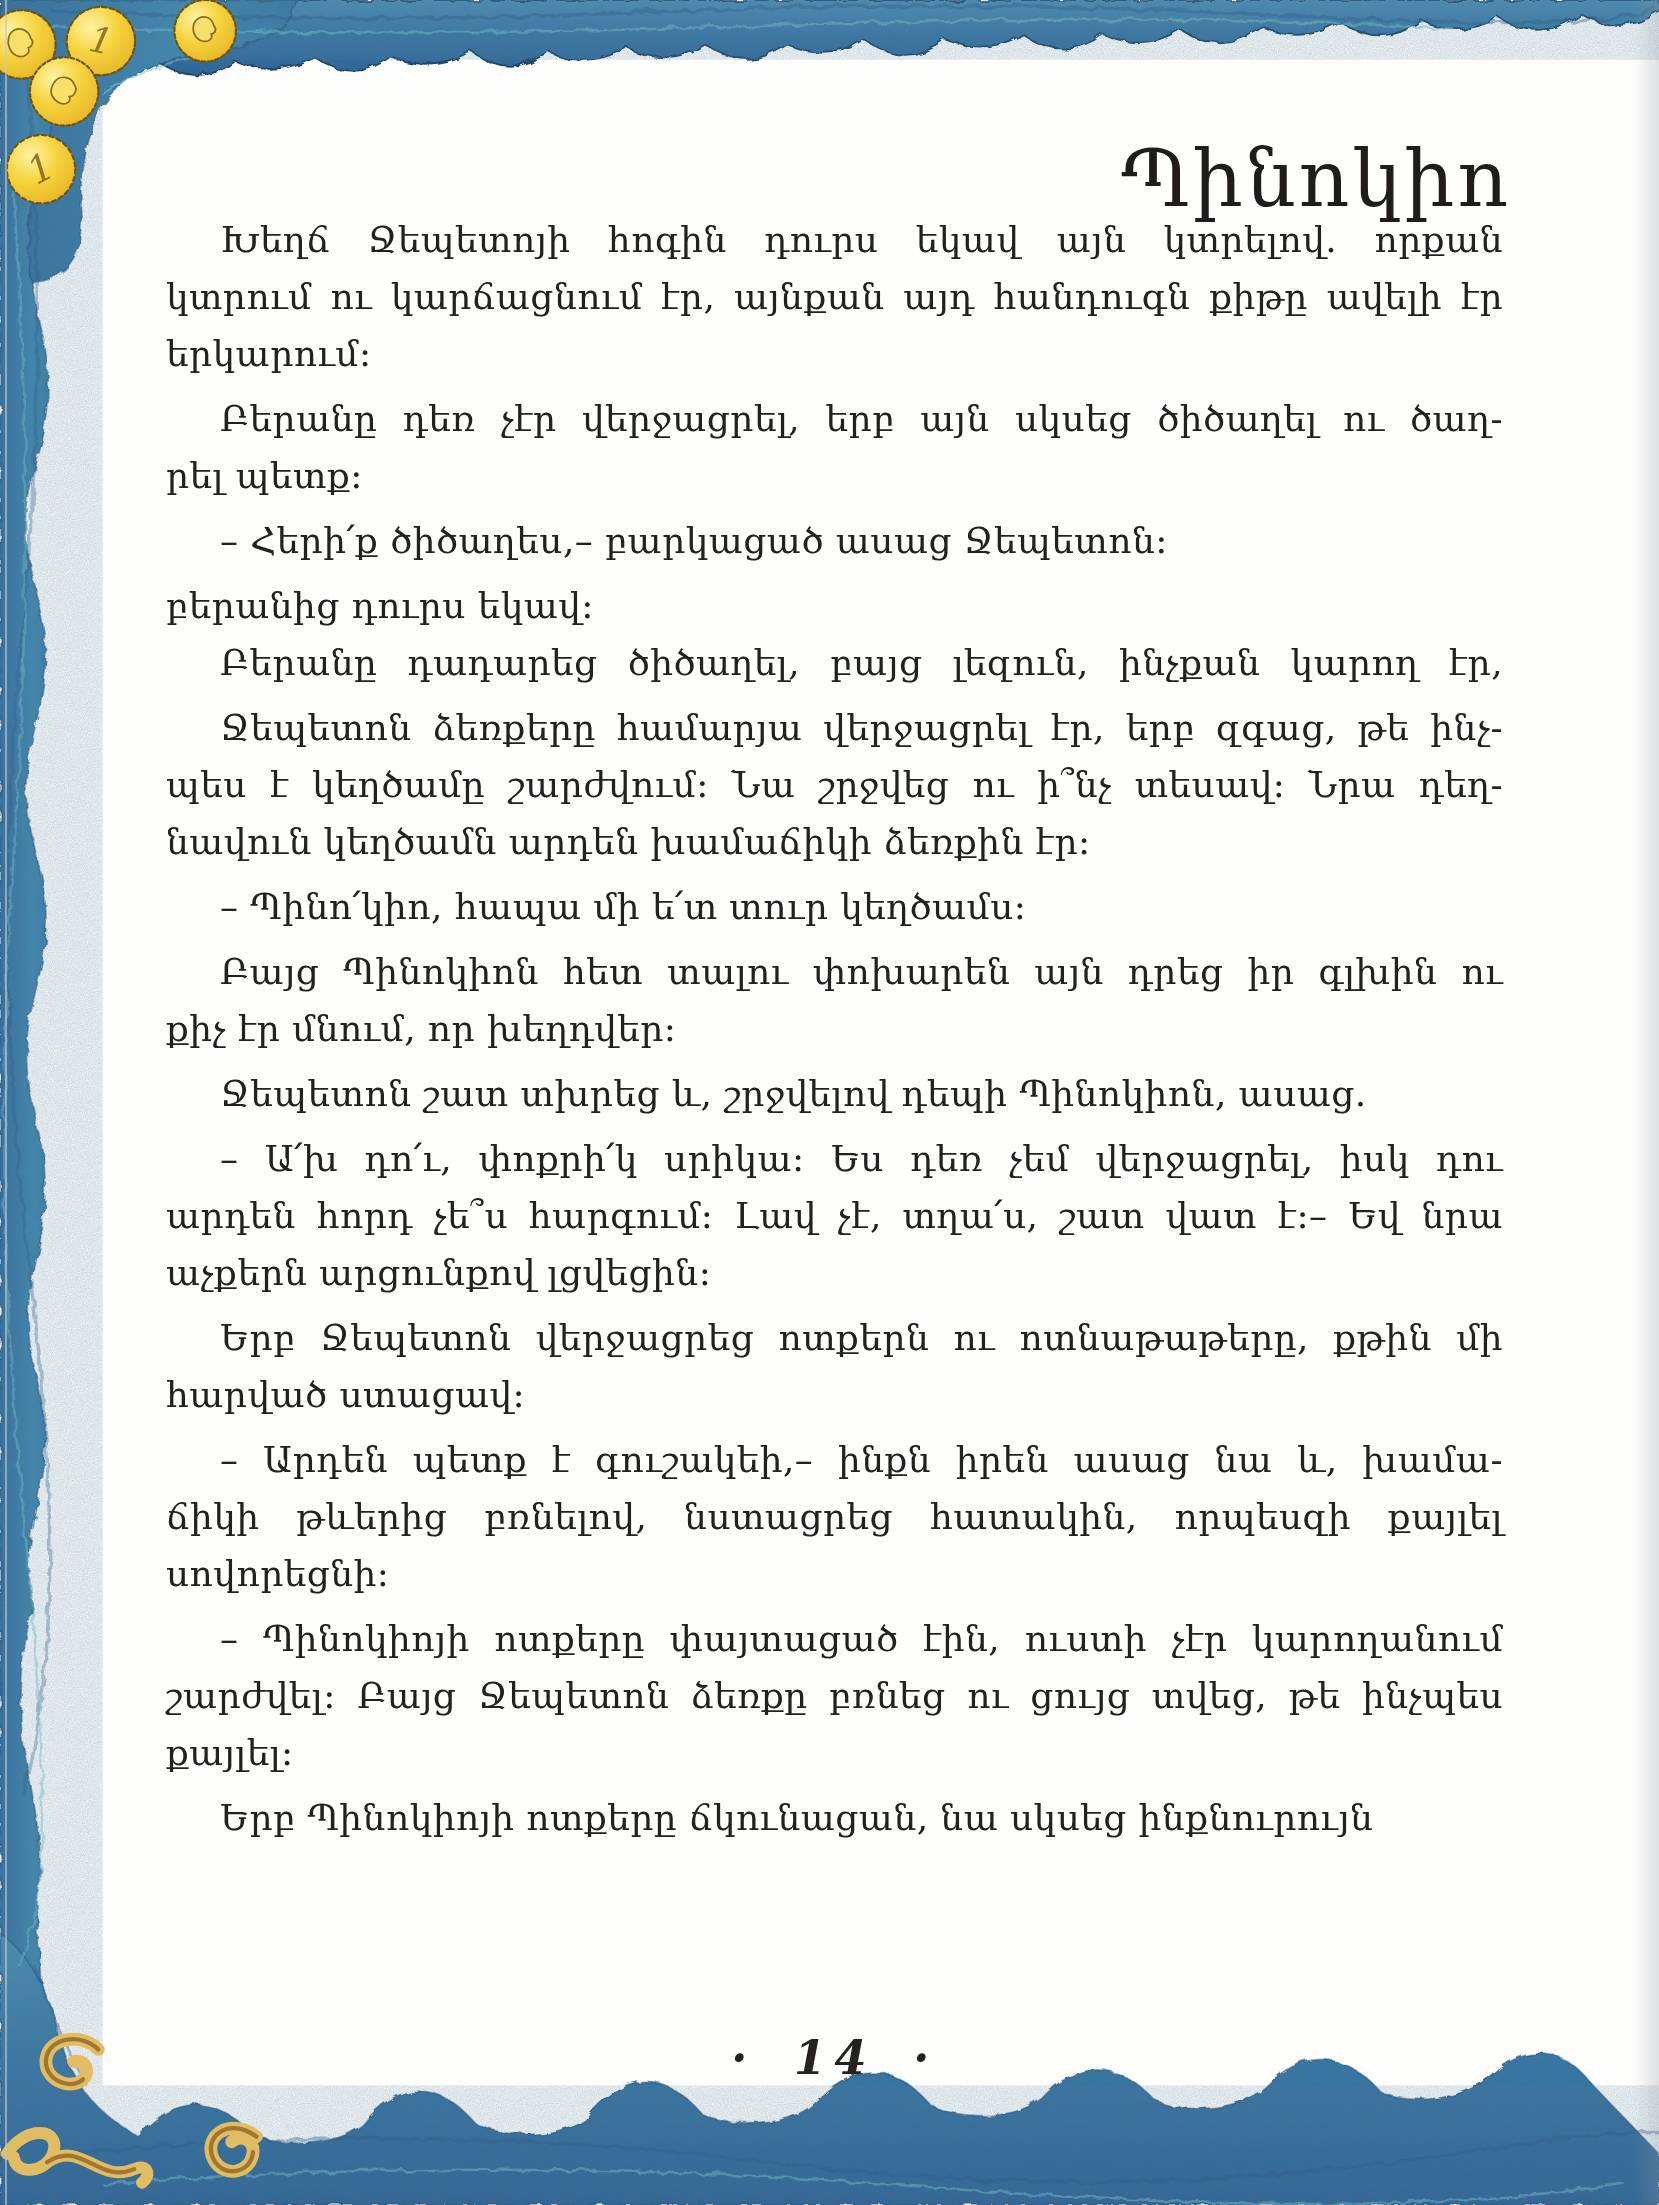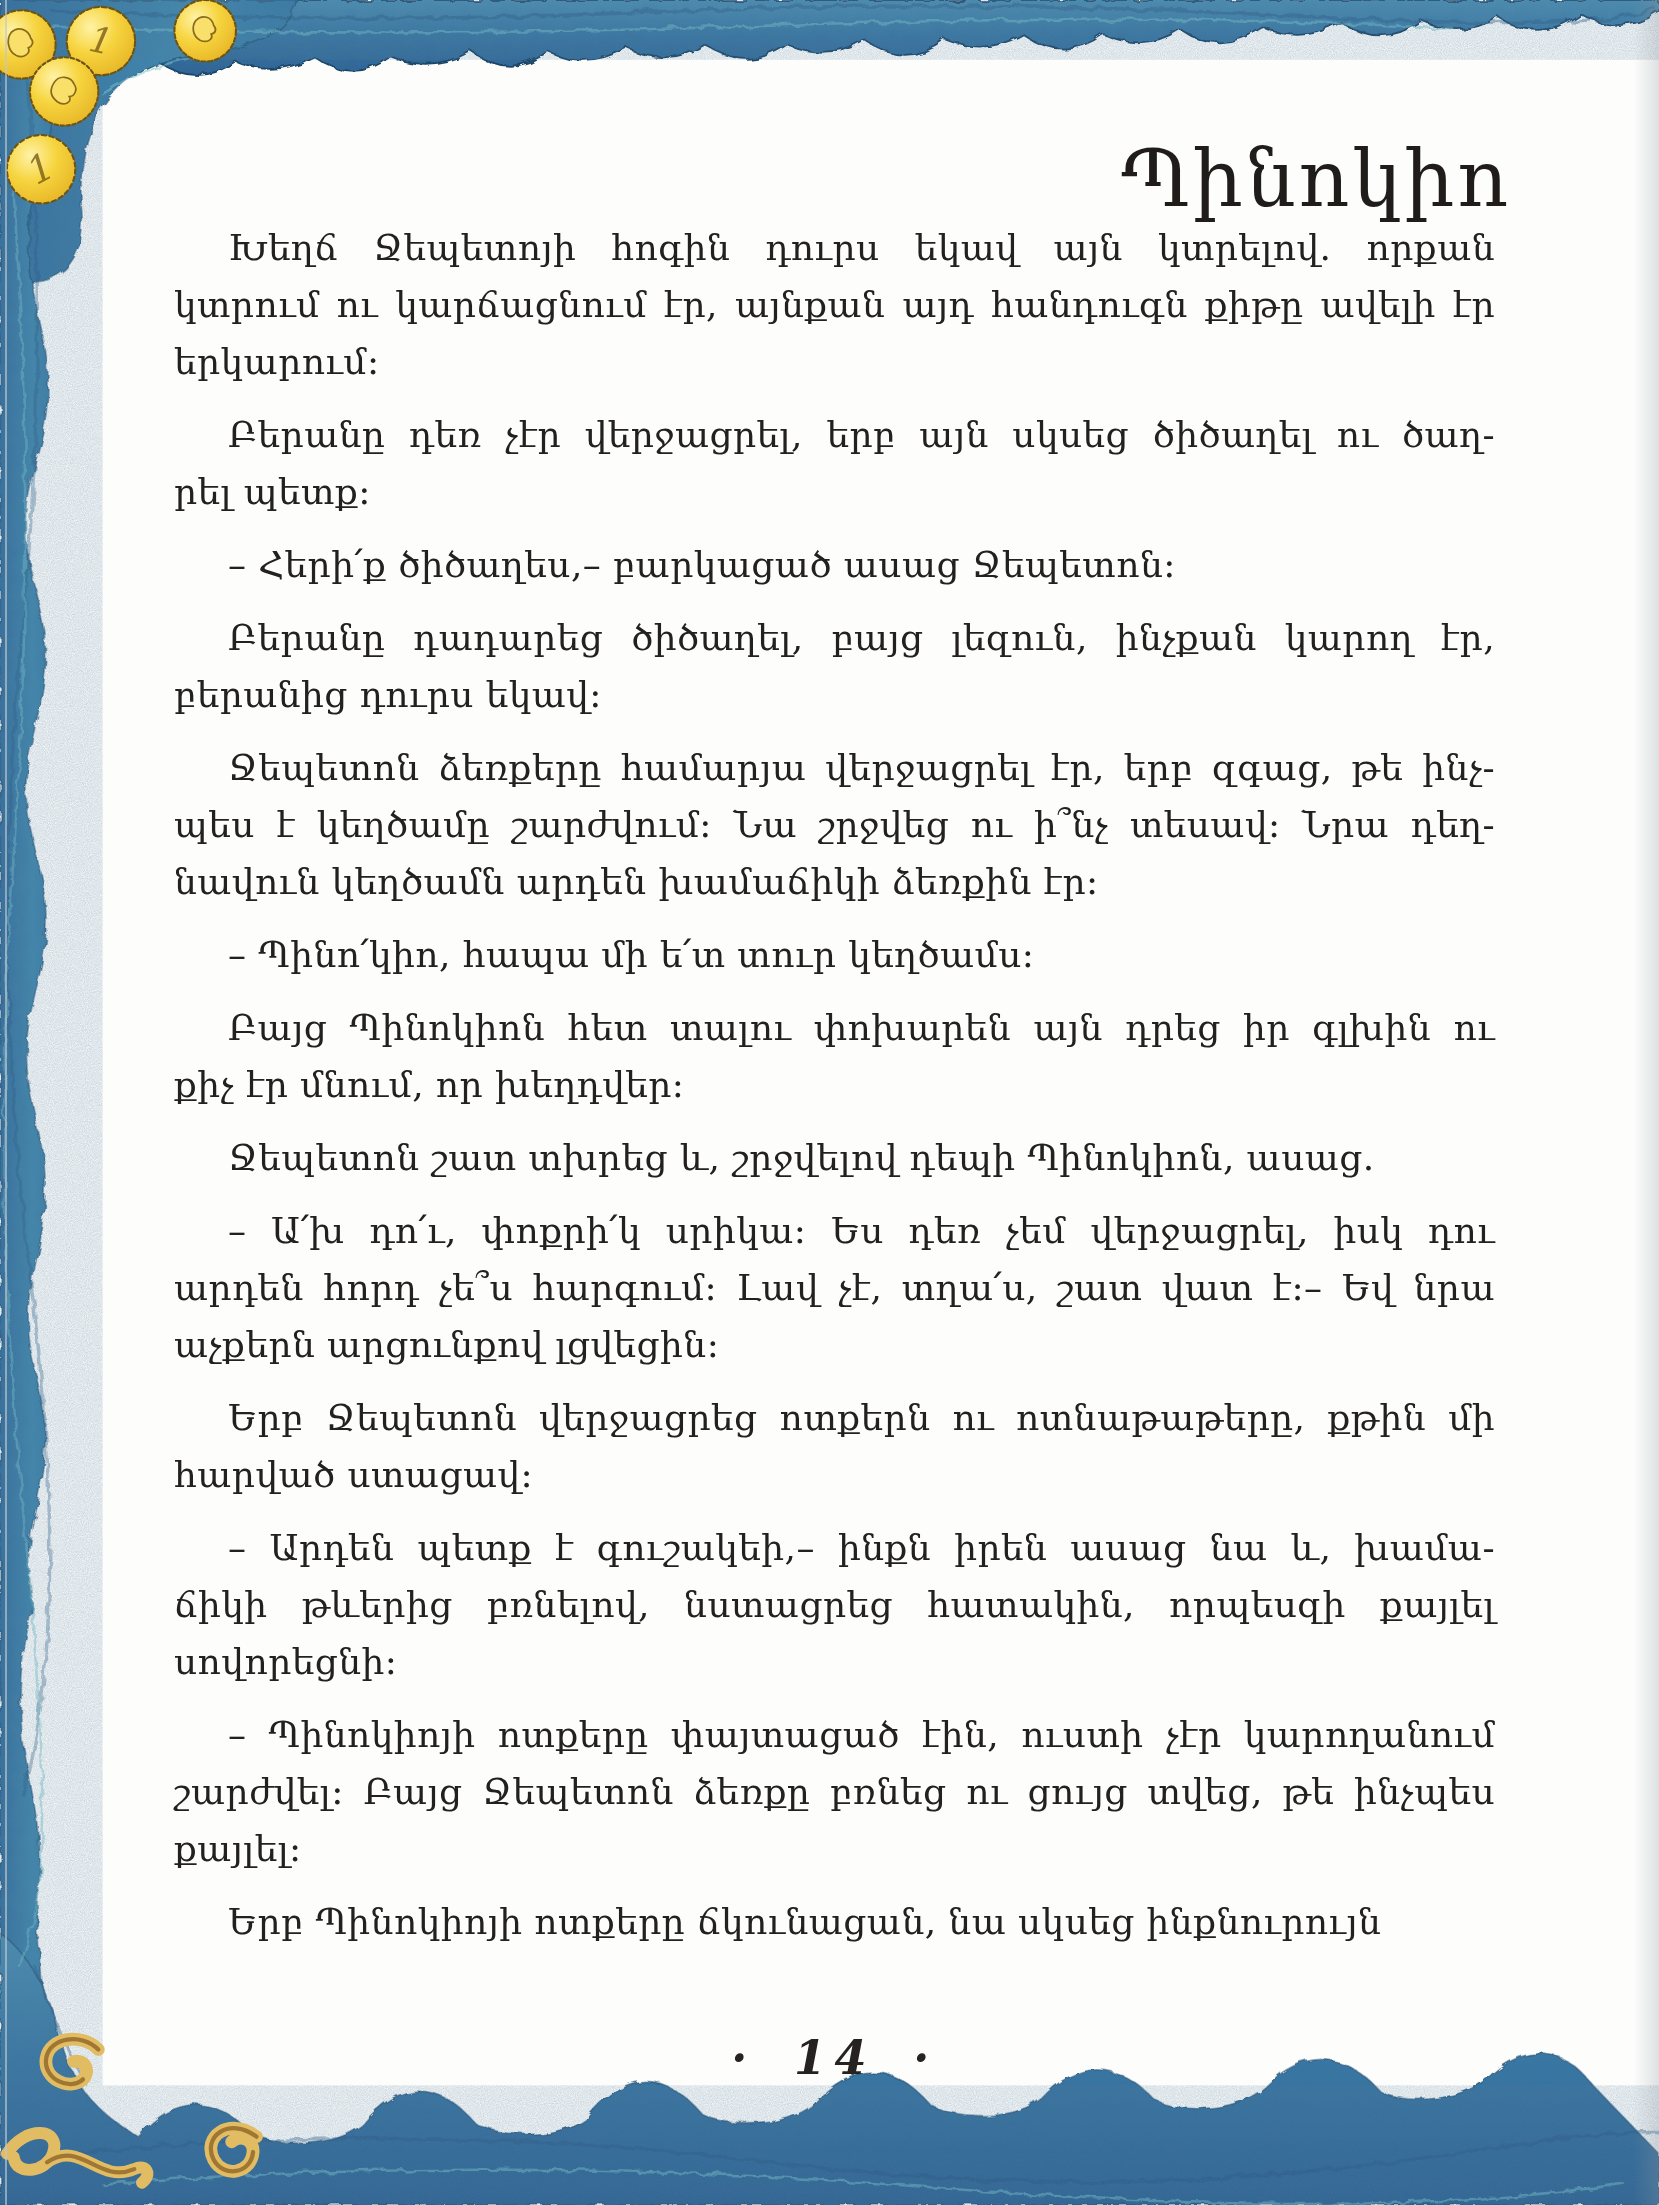--- a/index.html
+++ b/index.html
@@ -14,21 +14,21 @@
   .page-edge-line{position:absolute;left:5.1px;top:0;width:1.7px;height:100%;
     background:rgba(190,200,208,.65);z-index:5;}
   .scan-shadow-right{position:absolute;right:0;top:0;width:26px;height:100%;
     background:linear-gradient(to right, rgba(0,0,0,0), rgba(140,150,158,.28));z-index:5;}
   .title{
     position:absolute;left:158px;width:1353px;top:75px;height:111px;
     text-align:right;font-size:79px;line-height:103px;letter-spacing:2.6px;
     color:#1f1c1a;font-weight:500;
   }
   .story{position:absolute;left:158px;width:1353px;top:203px;z-index:3;}
-  .para{margin:16px;}
+  .para{margin:8px;}
   .line{
     height:57px;line-height:57px;font-size:36px;
     text-align:justify;text-align-last:justify;text-justify:inter-word;
     white-space:normal;letter-spacing:0.4px;
   }
   .line.first{text-indent:54px;}
   .line.last{text-align:right;text-align-last:left;}
   .page-number{
     position:absolute;left:158px;width:1353px;top:2033px;z-index:3;
     text-align:center;font-style:italic;font-size:46px;line-height:51px;
@@ -168,22 +168,22 @@
         <div class="line last">երկարում:</div>
       </div>
       <div class="para">
         <div class="line first">Բերանը դեռ չէր վերջացրել, երբ այն սկսեց ծիծաղել ու ծաղ-</div>
         <div class="line last">րել պետք:</div>
       </div>
       <div class="para">
         <div class="line first last">– Հերի՛ք ծիծաղես,– բարկացած ասաց Ջեպետոն:</div>
       </div>
       <div class="para">
+        <div class="line last">բերանից դուրս եկավ:</div>
         <div class="line first">Բերանը դադարեց ծիծաղել, բայց լեզուն, ինչքան կարող էր,</div>
-        <div class="line last">բերանից դուրս եկավ:</div>
       </div>
       <div class="para">
         <div class="line first">Ջեպետոն ձեռքերը համարյա վերջացրել էր, երբ զգաց, թե ինչ-</div>
         <div class="line">պես է կեղծամը շարժվում: Նա շրջվեց ու ի՞նչ տեսավ: Նրա դեղ-</div>
         <div class="line last">նավուն կեղծամն արդեն խամաճիկի ձեռքին էր:</div>
       </div>
       <div class="para">
         <div class="line first last">– Պինո՛կիո, հապա մի ե՛տ տուր կեղծամս:</div>
       </div>
       <div class="para">

